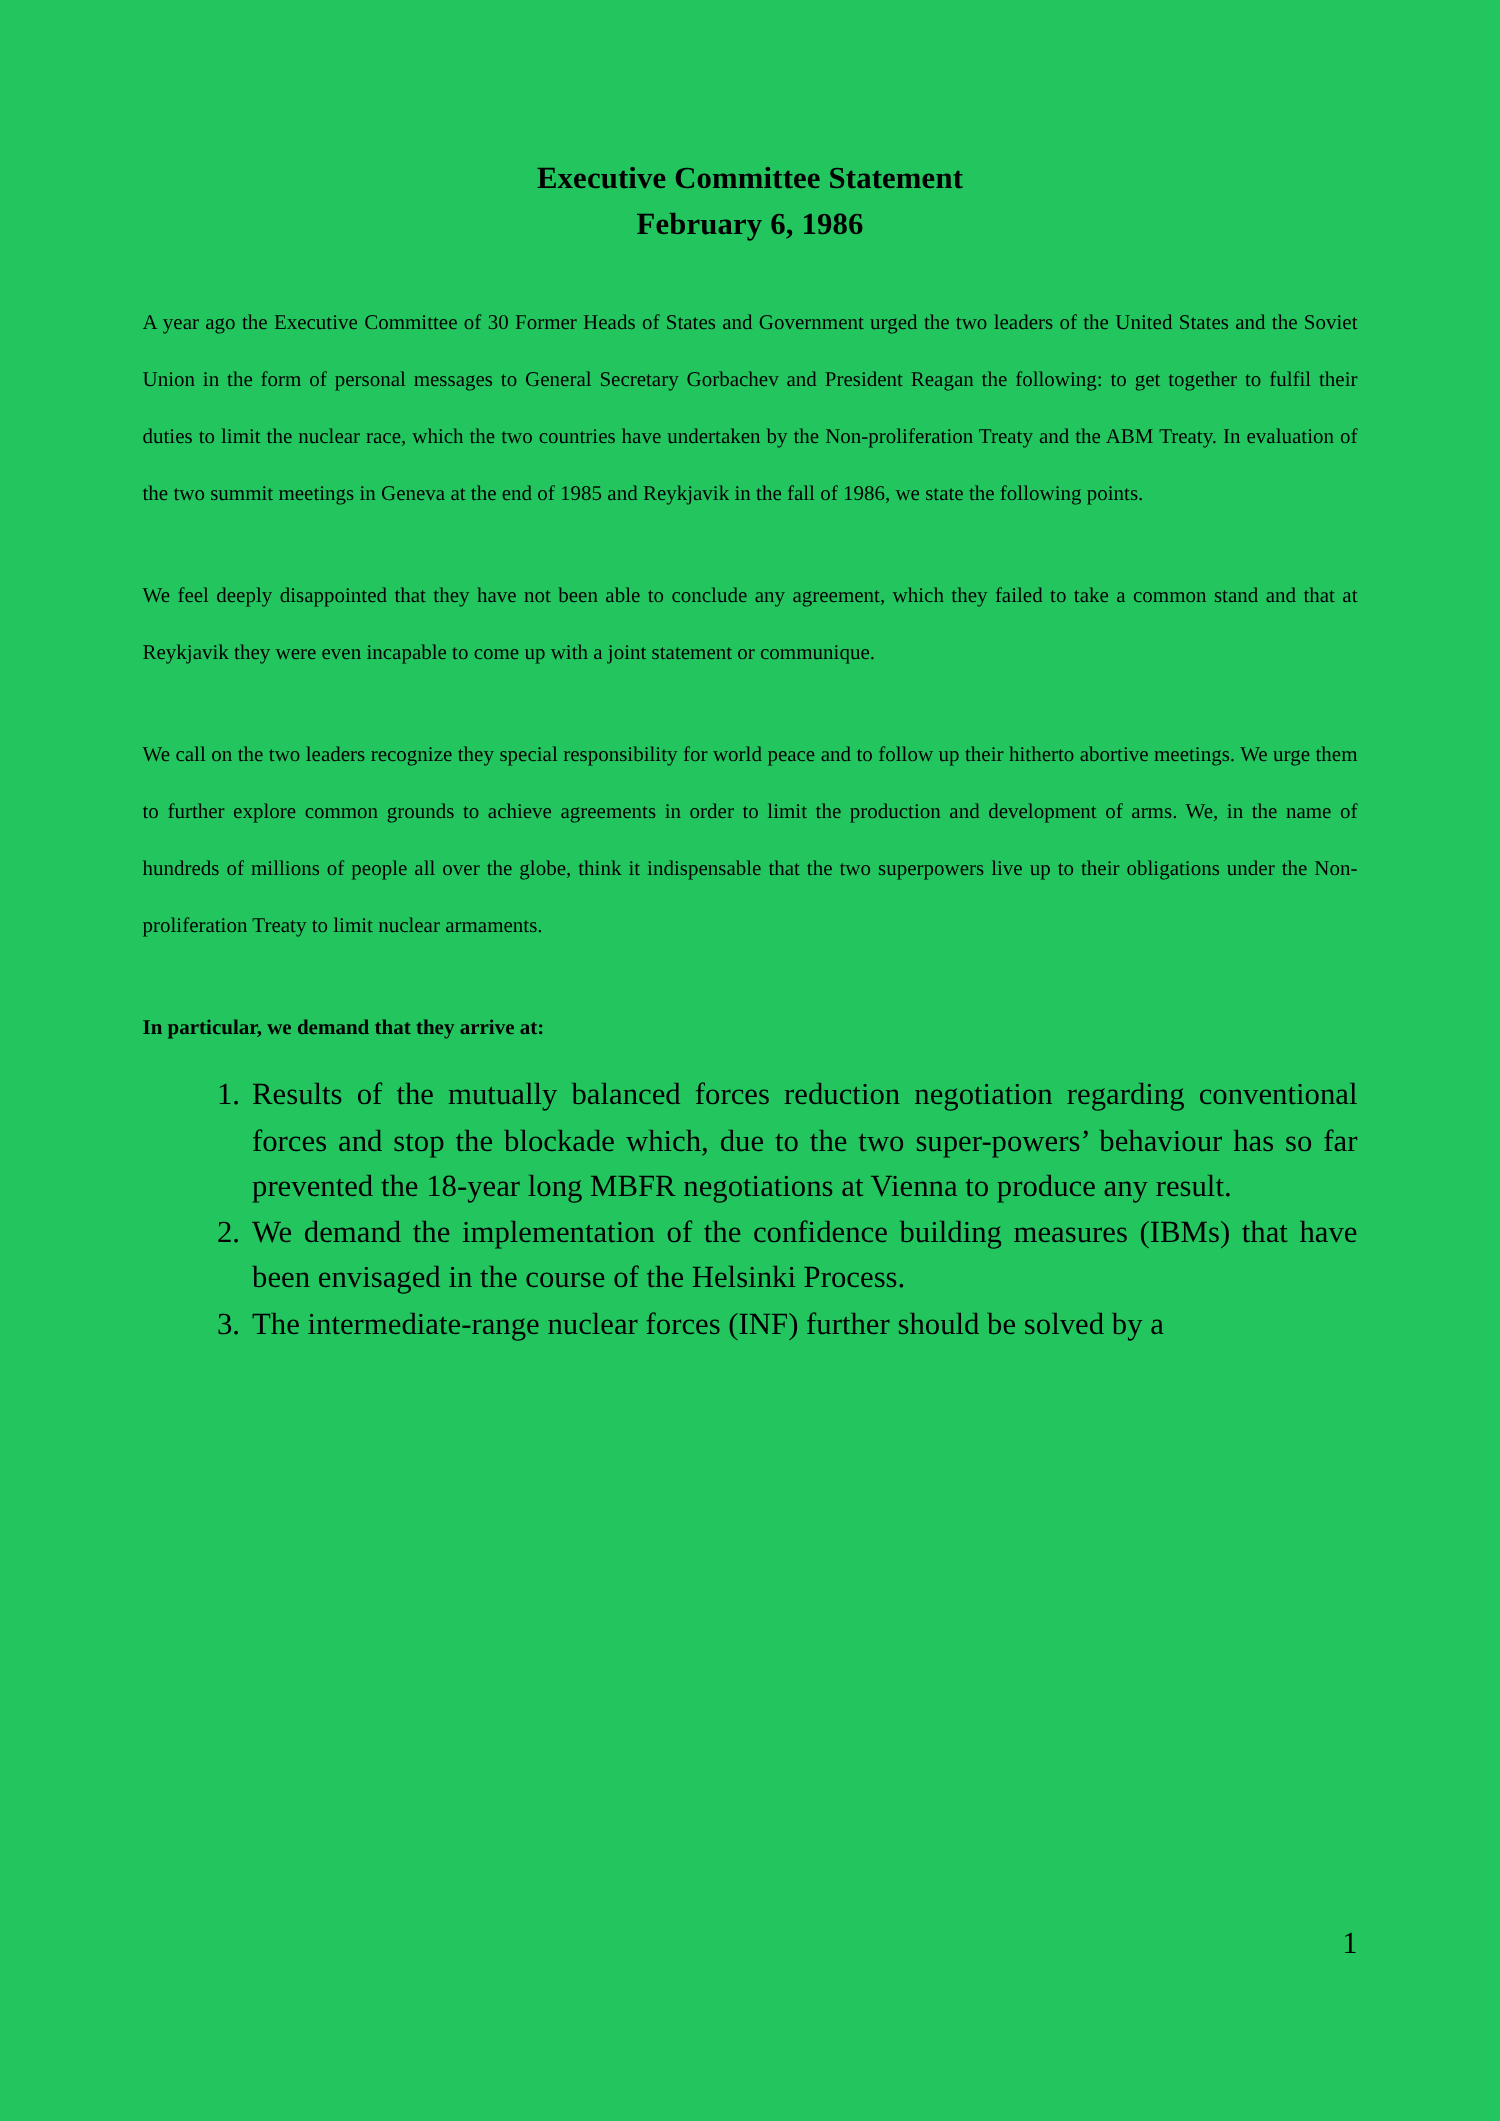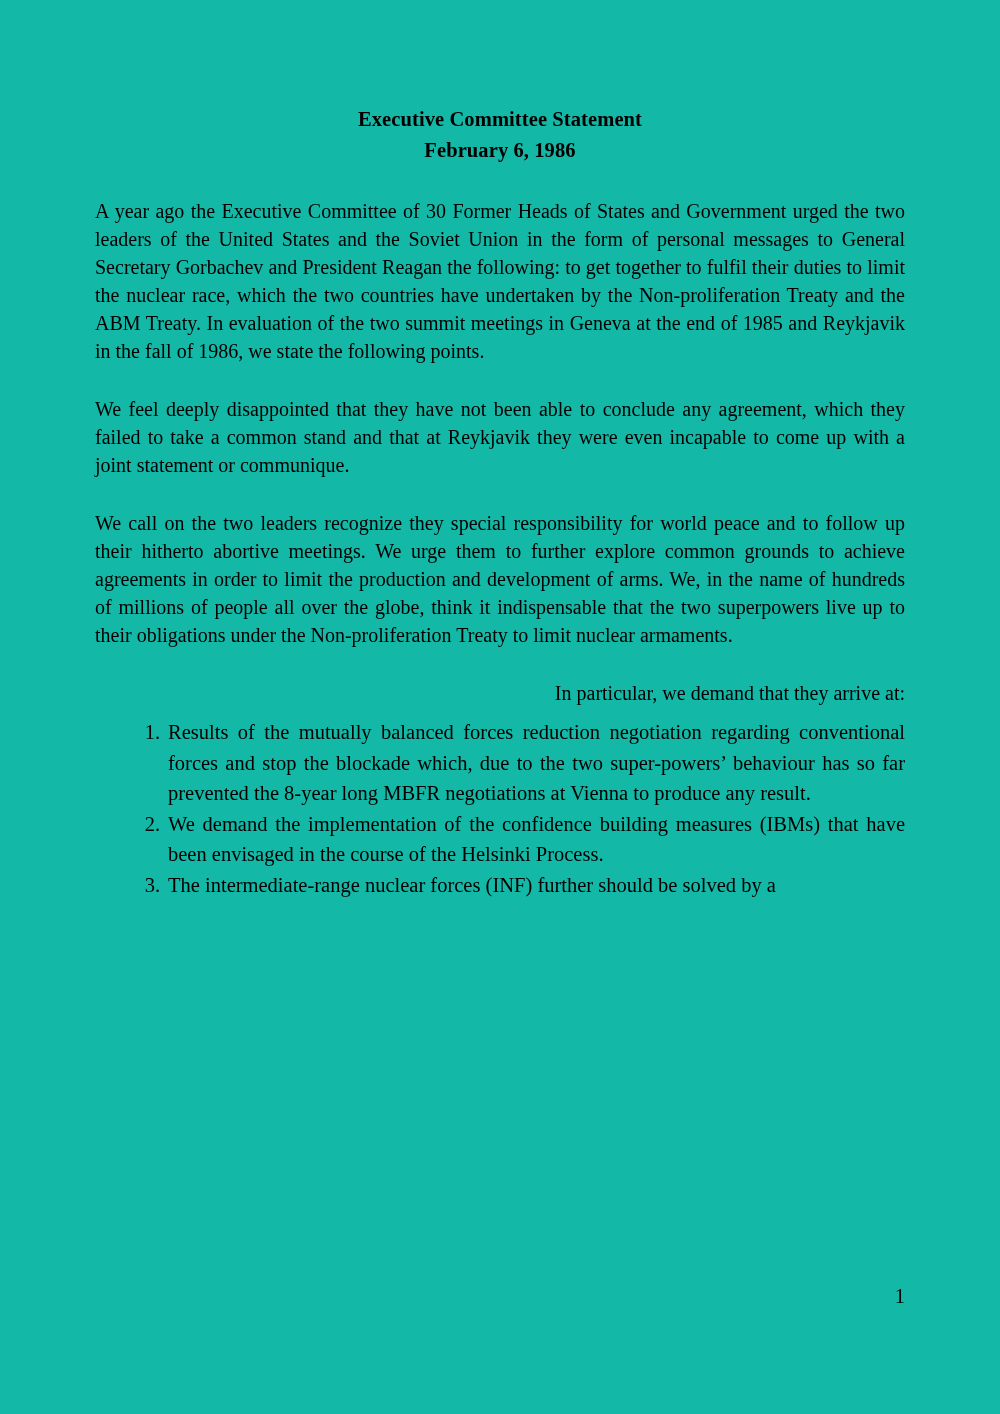--- a/index.html
+++ b/index.html
@@ -7,21 +7,21 @@
     margin: 0;
     padding: 0;
     background: #ffffff;
   }
 
   .page {
     position: relative;
     width: 1000px;
     height: 1414px;
     margin: 0 auto;
-    background: #14b8a6;
+    background: #22c55e;
     overflow: hidden;
     box-sizing: border-box;
     font-family: "Liberation Serif", "DejaVu Serif", serif;
     color: #000000;
   }
 
   .content {
     position: absolute;
     left: 95px;
     top: 104px;
@@ -41,31 +41,32 @@
     white-space: pre;
   }
 
   
   .body-text {
     margin-top: 32px;
   }
 
   p.para {
     margin: 0 0 30px 0;
-    font-size: 20px;
-    line-height: 28px;
+    font-size: 14px;
+    line-height: 38px;
     text-align: justify;
     text-justify: inter-word;
     hyphens: none;
   }
   p.para:last-child {
     margin-bottom: 0;
   }
   p.para.no-justify {
-    text-align: right;
+    text-align: left;
+    font-weight: bold;
   }
   p.para.tight {
     margin-bottom: 10px;
   }
 
   
   ol.demand-list {
     margin: 0;
     padding: 0;
     list-style: none;
@@ -122,21 +123,21 @@
       <p class="para">We feel deeply disappointed that they have not been able to conclude any agreement, which they failed to take a common stand and that at Reykjavik they were even incapable to come up with a joint statement or communique.</p>
 
       <p class="para">We call on the two leaders recognize they special responsibility for world peace and to follow up their hitherto abortive meetings.  We urge them to further explore common grounds to achieve agreements in order to limit the production and development of arms. We, in the name of hundreds of millions of people all over the globe, think it indispensable that the two superpowers live up to their obligations under the Non-proliferation Treaty to limit nuclear armaments.</p>
 
 
       <p class="para no-justify tight">In particular, we demand that they arrive at:</p>
 
       <ol class="demand-list">
         <li>
           <span class="marker">1.</span>
-          <span class="item-text">Results of the mutually balanced forces reduction negotiation regarding conventional forces and stop the blockade which, due to the two super-powers’ behaviour has so far prevented the 8-year long MBFR negotiations at Vienna to produce any result.</span>
+          <span class="item-text">Results of the mutually balanced forces reduction negotiation regarding conventional forces and stop the blockade which, due to the two super-powers’ behaviour has so far prevented the 18-year long MBFR negotiations at Vienna to produce any result.</span>
         </li>
         <li>
           <span class="marker">2.</span>
           <span class="item-text">We demand the implementation of the confidence building measures (IBMs) that have been envisaged in the course of the Helsinki Process.</span>
         </li>
         <li>
           <span class="marker">3.</span>
           <span class="item-text">The intermediate-range nuclear forces (INF) further should be solved by a</span>
         </li>
       </ol>

